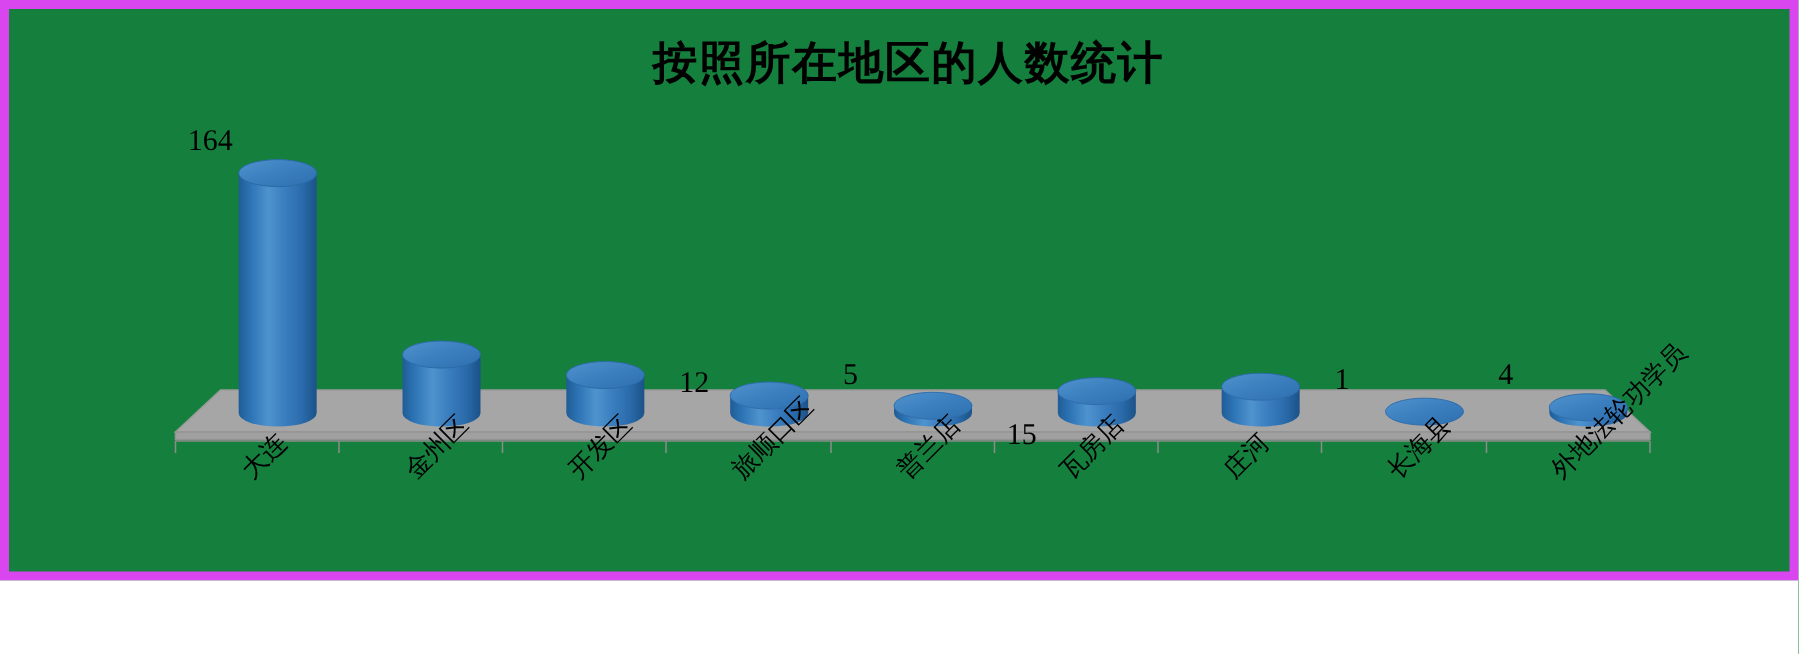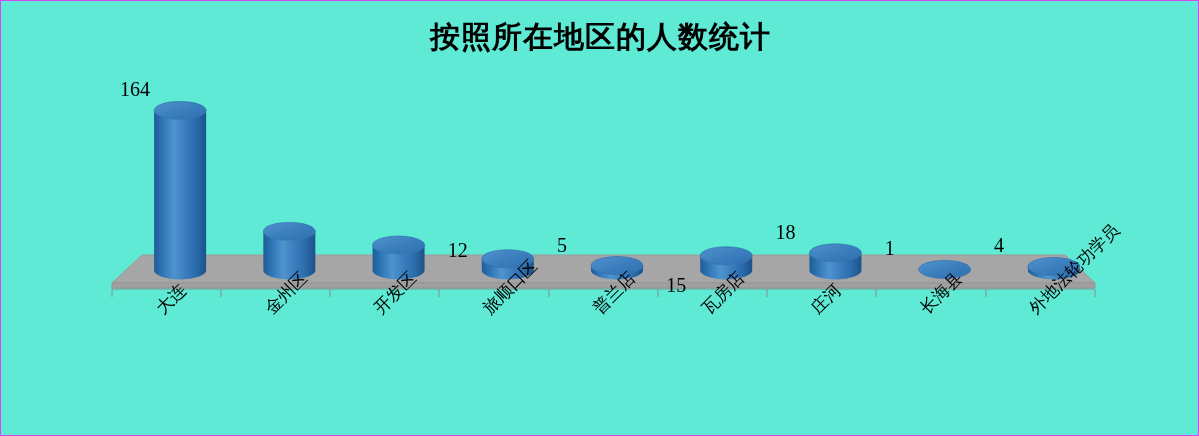--- a/index.html
+++ b/index.html
@@ -3,23 +3,23 @@
 <meta charset="utf-8">
 <style>
   html, body {
     margin: 0;
     padding: 0;
     background: #ffffff;
   }
   #chart-root {
     position: relative;
     width: 1199px;
-    height: 436px;
-    background: #5eead4;
-    border: 1px solid #d946ef;
+    height: 387px;
+    background: #15803d;
+    border: 6px solid #d946ef;
     box-sizing: border-box;
     overflow: hidden;
     font-family: "Liberation Serif", "DejaVu Serif", serif;
   }
 
   
   #chart-title {
     position: absolute;
     top: 16px;
     left: 0;
@@ -159,21 +159,20 @@
           <ellipse cx="1052.888888888889" cy="265.49756097560976" rx="26" ry="9" fill="url(#topGrad)" stroke="#2A6AAA" stroke-width="0.6"></ellipse>
         </g>
       </g>
   </svg>
 
   <div id="bars-layer">
       <div class="bar-value" style="left: 119.111px; top: 77.4px;">164</div>
       <div class="bar-value" style="left: 446.778px; top: 238px;">12</div>
       <div class="bar-value" style="left: 556px; top: 232.522px;">5</div>
       <div class="bar-value" style="left: 665.222px; top: 226px; margin-top: 47px;">15</div>
-      <div class="bar-value" style="left: 774.444px; top: 219.839px;">18</div>
       <div class="bar-value" style="left: 883.667px; top: 236.424px;">1</div>
       <div class="bar-value" style="left: 992.889px; top: 233.498px;">4</div>
     </div>
 
   <div id="cat-layer">
       <div class="cat-label" style="left: 149.611px; top: 302px;">大连</div>
       <div class="cat-label" style="left: 258.833px; top: 302px;">金州区</div>
       <div class="cat-label" style="left: 368.056px; top: 302px;">开发区</div>
       <div class="cat-label" style="left: 477.278px; top: 302px;">旅顺口区</div>
       <div class="cat-label" style="left: 586.5px; top: 302px;">普兰店</div>

